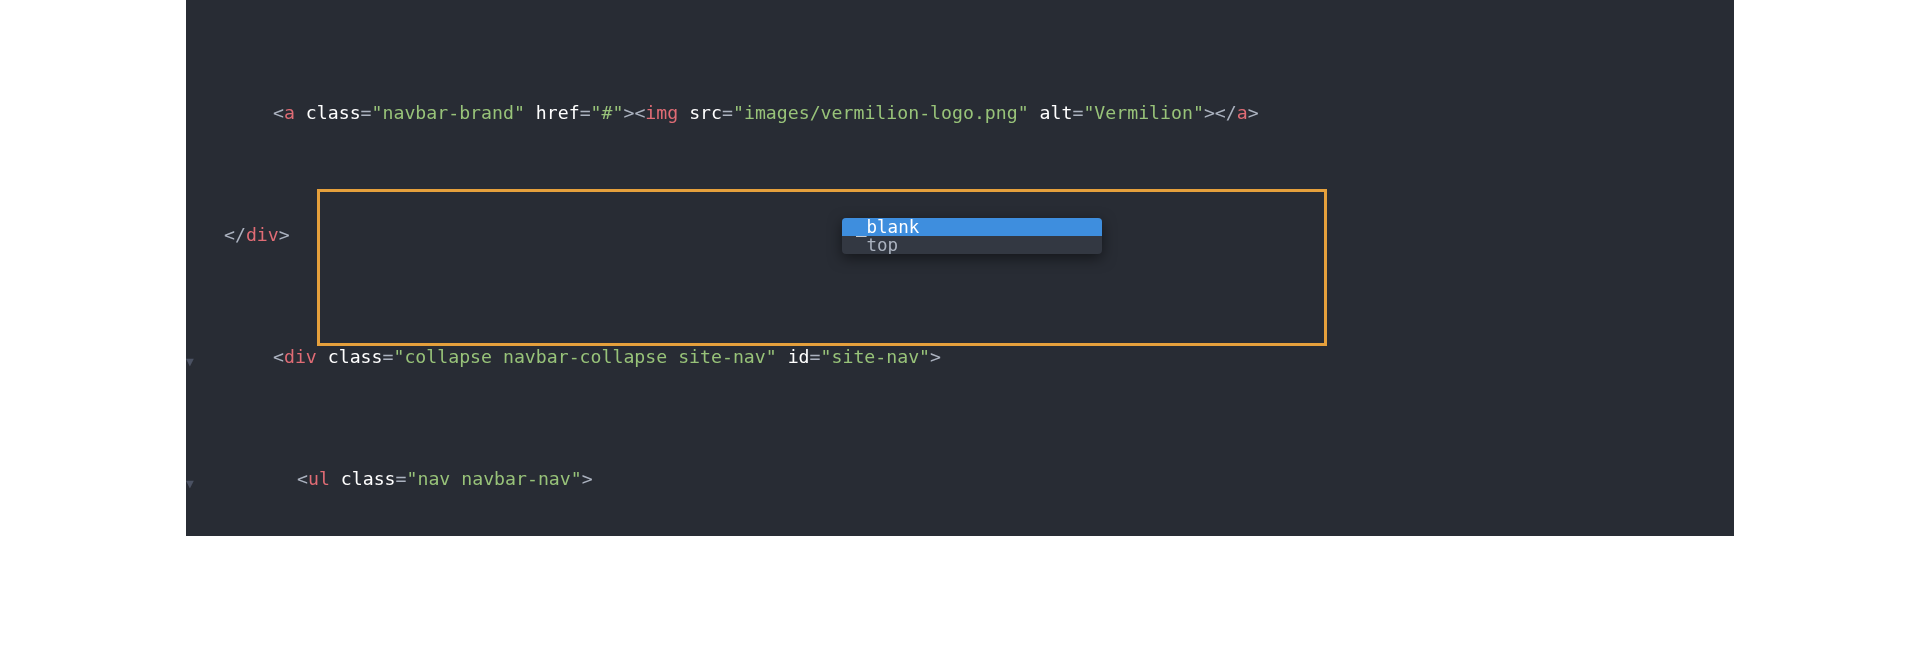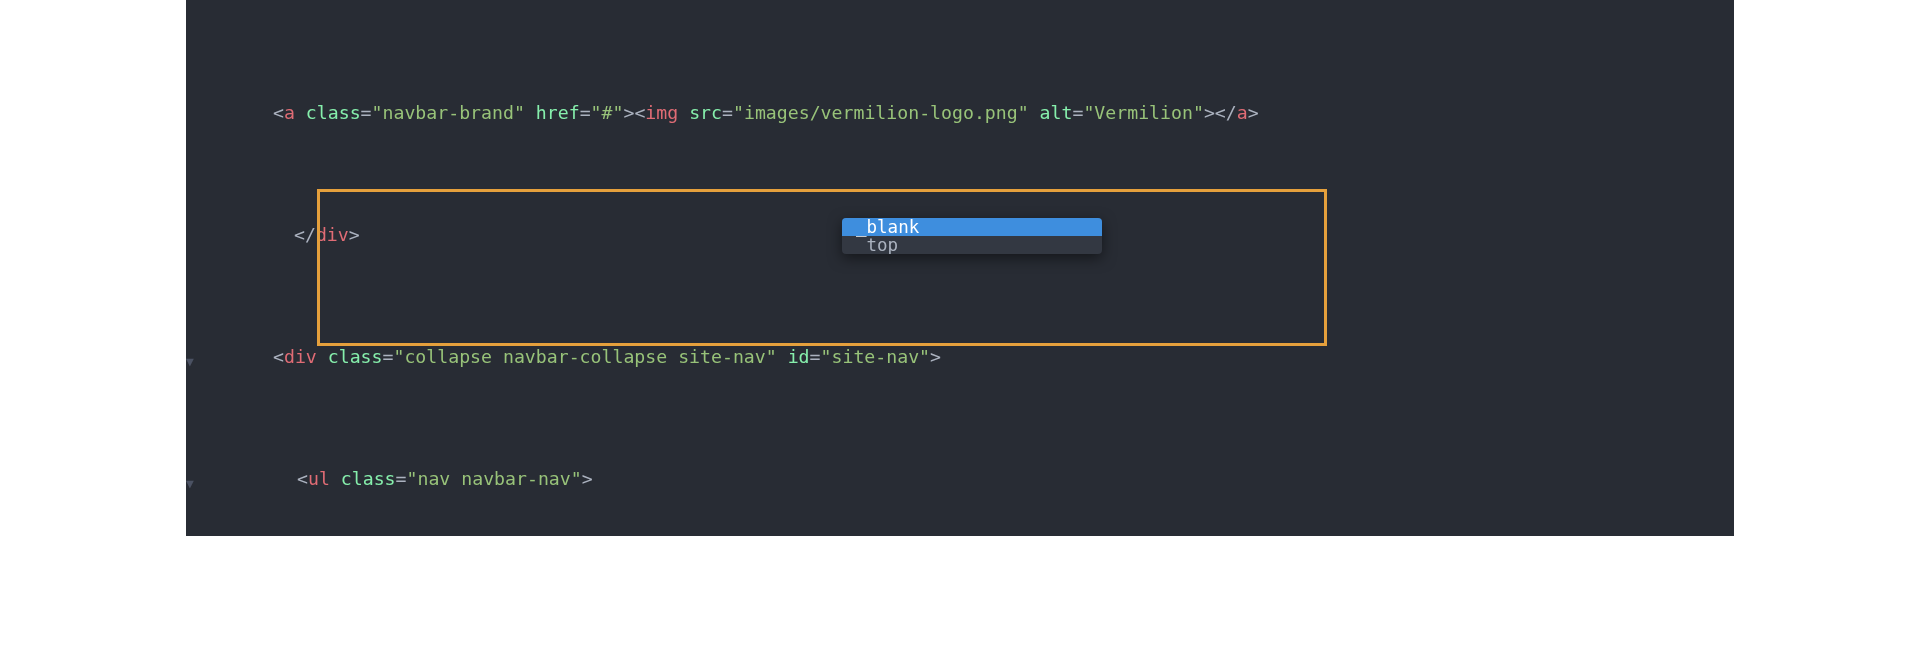--- a/index.html
+++ b/index.html
@@ -26,21 +26,21 @@
     position: relative;
     padding-top: 3px;
     padding-left: 0;
     white-space: pre;
   }
   .line { height: 24.4px; }
   .i1 { padding-left: 87px; }
 
   .p  { color: #abb2bf; }   
   .tg { color: #e06c75; }   
-  .at { color: #86efac; }   
+  .at { color: #ffffff; }   
   .eq { color: #abb2bf; }
   .st { color: #98c379; }
 
   .fold {
     position: absolute;
     left: 0;
     font-size: 13px;
     color: #4b5263;
     user-select: none;
   }
@@ -82,21 +82,21 @@
 </head>
 <body>
 
 <div class="frame">
   <div class="code">
 
     
     <div class="line i1"><span class="p">&lt;</span><span class="tg">a</span><span> </span><span class="at">class</span><span class="eq">=</span><span class="st">"</span><span class="st">navbar-brand</span><span class="st">"</span><span> </span><span class="at">href</span><span class="eq">=</span><span class="st">"</span><span class="st">#</span><span class="st">"</span><span class="p">&gt;</span><span class="p">&lt;</span><span class="tg">img</span><span> </span><span class="at">src</span><span class="eq">=</span><span class="st">"</span><span class="st">images/vermilion-logo.png</span><span class="st">"</span><span> </span><span class="at">alt</span><span class="eq">=</span><span class="st">"</span><span class="st">Vermilion</span><span class="st">"</span><span class="p">&gt;</span><span class="p">&lt;/</span><span class="tg">a</span><span class="p">&gt;</span></div>
 
     
-    <div class="line" style="padding-left:108px"><span class="p">&lt;/</span><span class="tg">div</span><span class="p">&gt;</span></div>
+    <div class="line" style="padding-left:38px"><span class="p">&lt;/</span><span class="tg">div</span><span class="p">&gt;</span></div>
 
     
     <div class="line" style="padding-left:87px; position:relative;"><span class="fold" style="top:5px">▼</span><span class="p">&lt;</span><span class="tg">div</span><span> </span><span class="at">class</span><span class="eq">=</span><span class="st">"</span><span class="st">collapse navbar-collapse site-nav</span><span class="st">"</span><span> </span><span class="at">id</span><span class="eq">=</span><span class="st">"</span><span class="st">site-nav</span><span class="st">"</span><span class="p">&gt;</span></div>
 
     
     <div class="line" style="padding-left:111px; position:relative;"><span class="fold" style="top:5px">▼</span><span class="p">&lt;</span><span class="tg">ul</span><span> </span><span class="at">class</span><span class="eq">=</span><span class="st">"</span><span class="st">nav navbar-nav</span><span class="st">"</span><span class="p">&gt;</span></div>
 
     
     
 

